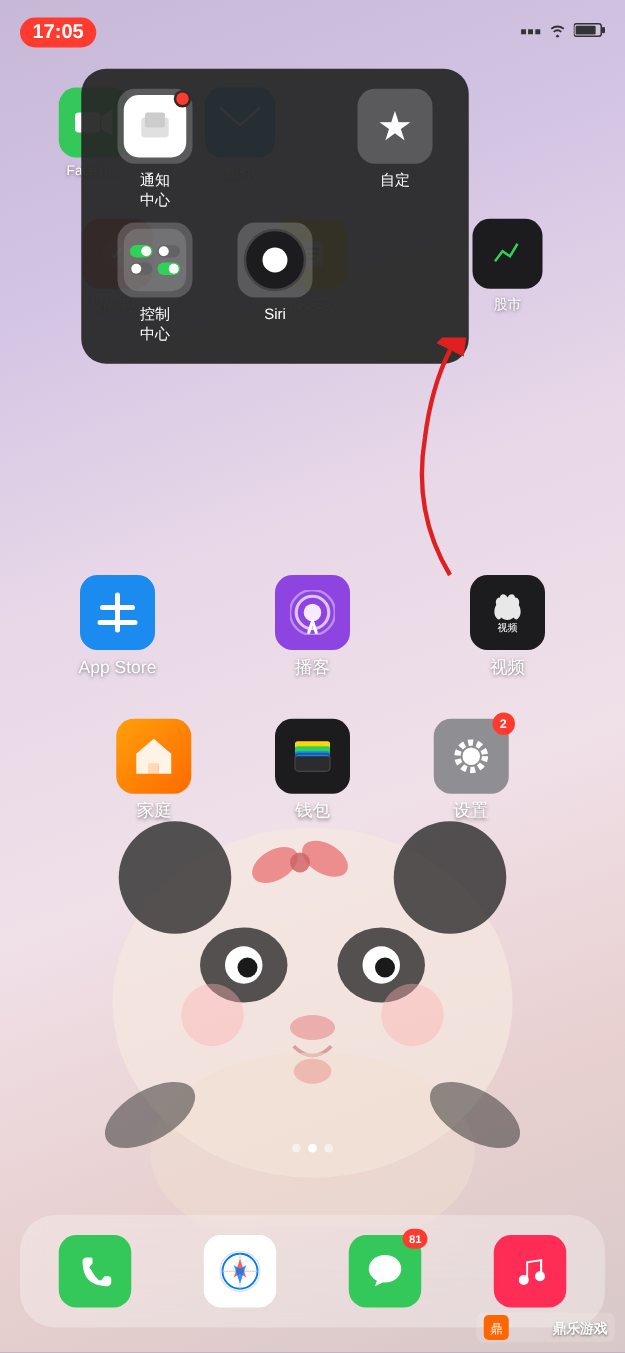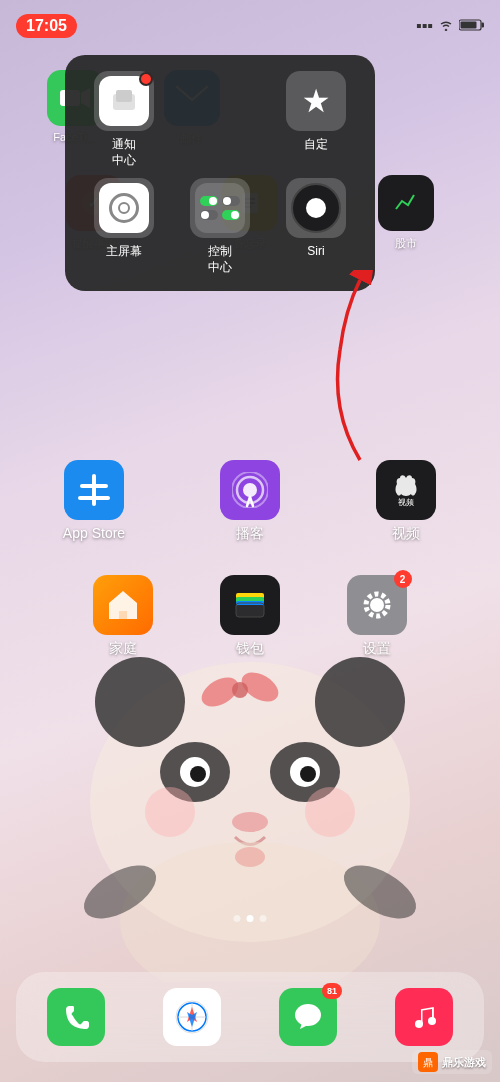--- a/index.html
+++ b/index.html
@@ -390,20 +390,21 @@
       border-radius: 4px;
       display: flex;
       align-items: center;
       justify-content: center;
     }
     .watermark-text {
       color: white;
       font-size: 11px;
       font-weight: 600;
       text-shadow: 0 1px 2px rgba(0,0,0,0.5);
+      margin-left: 31px;
     }
 
     
     .small-app-row {
       position: absolute;
       top: 70px;
       left: 0;
       right: 0;
       display: flex;
       justify-content: space-around;
@@ -584,30 +585,20 @@
   <div style="width:60px;"></div>
 
 
   <div class="menu-item">
     <div class="menu-item-icon">
       <span class="star-icon-wrap">★</span>
     </div>
     <span class="menu-item-label">自定</span>
   </div>
 
-  <div class="menu-item">
-    <div class="menu-item-icon">
-      <div class="home-icon">
-        <div class="home-circle">
-          <div class="home-circle-inner"></div>
-        </div>
-      </div>
-    </div>
-    <span class="menu-item-label">主屏幕</span>
-  </div>
 
   <div class="menu-item">
     <div class="menu-item-icon">
       <div class="control-icon-box">
         <div class="toggle-row">
           <div class="toggle-pill on">
               <div class="toggle-knob right"></div>
             </div>
           <div class="toggle-pill off">
               <div class="toggle-knob left"></div>

